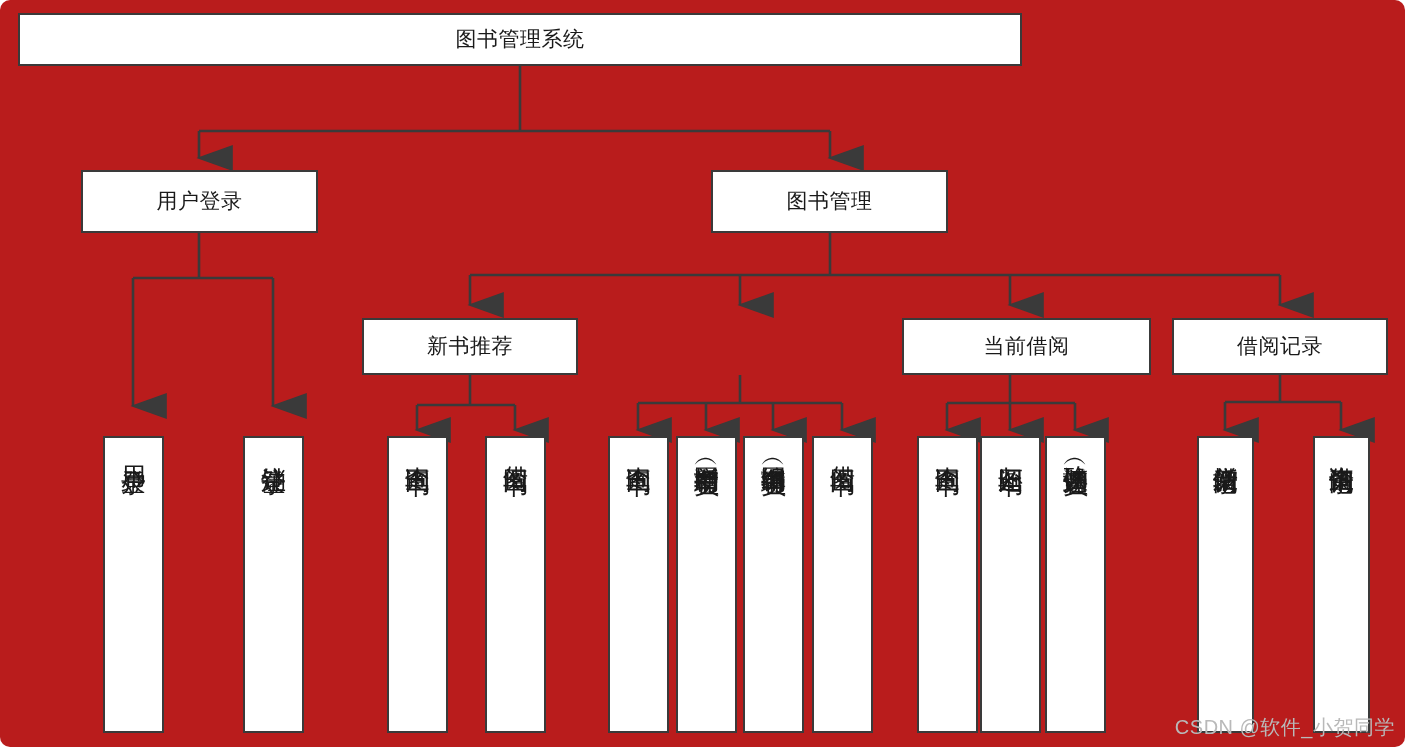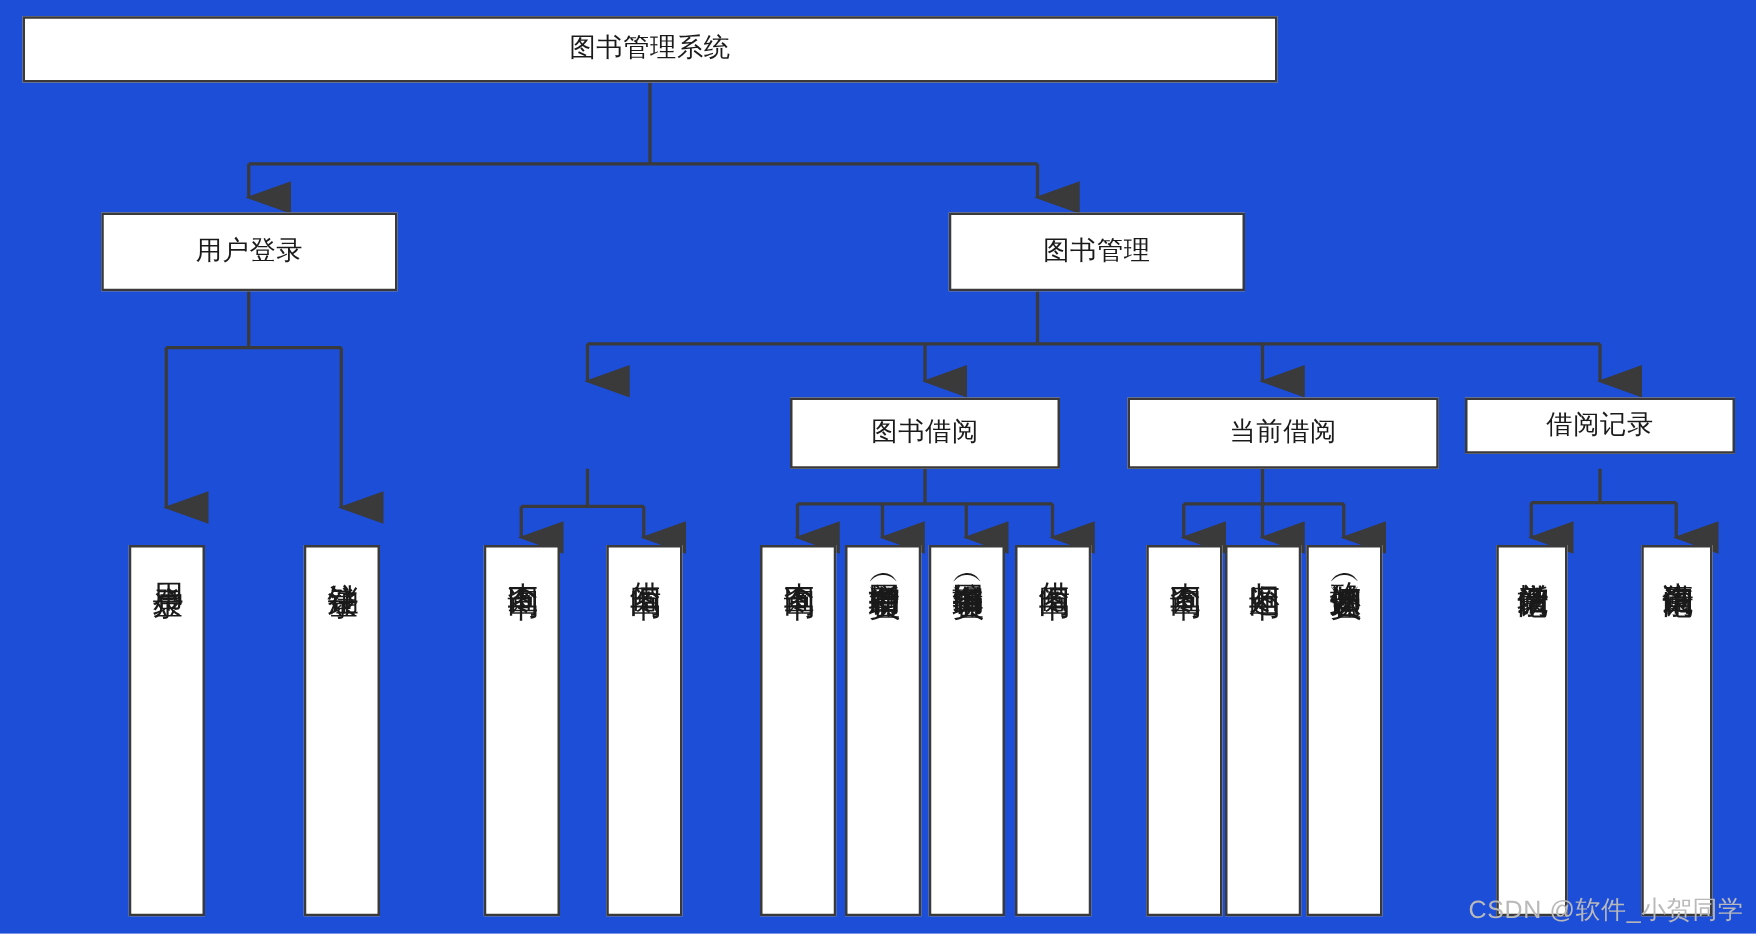--- a/index.html
+++ b/index.html
@@ -8,22 +8,23 @@
     padding: 0;
     background: #ffffff;
   }
   body {
     font-family: "Liberation Sans", "DejaVu Sans", sans-serif;
   }
   #canvas {
     position: relative;
     width: 1405px;
     height: 747px;
-    background: #1d4ed8;
+    background: #b91c1c;
     overflow: hidden;
+    border-radius: 10px;
   }
   svg#wires {
     position: absolute;
     left: 0;
     top: 0;
     width: 1405px;
     height: 747px;
     pointer-events: none;
   }
   .node {
@@ -130,34 +131,34 @@
   </svg>
 
   <div class="node horiz" style="left:18px; top:13px; width:1004px; height:53px;">
     <span class="label">图书管理系统</span>
   </div>
 
   <div class="node horiz" style="left:81px; top:170px; width:237px; height:63px;">
     <span class="label">用户登录</span>
   </div>
 
-  <div class="node horiz" style="left:711px; top:170px; width:237px; height:63px;margin-left:48px;">
+  <div class="node horiz" style="left:711px; top:170px; width:237px; height:63px;">
     <span class="label">图书管理</span>
   </div>
 
-
-  <div class="node horiz" style="left:632px; top:318px; width:216px; height:57px;">
-    <span class="label">图书借阅</span>
-  </div>
+  <div class="node horiz" style="left:362px; top:318px; width:216px; height:57px;">
+    <span class="label">新书推荐</span>
+  </div>
+
 
   <div class="node horiz" style="left:902px; top:318px; width:249px; height:57px;">
     <span class="label">当前借阅</span>
   </div>
 
-  <div class="node horiz" style="left:1172px; top:318px; width:216px; height:45px;">
+  <div class="node horiz" style="left:1172px; top:318px; width:216px; height:57px;">
     <span class="label">借阅记录</span>
   </div>
 
   <div class="node vert" style="left:103px; top:436px; width:61px; height:297px;">
     <span class="label">用户登录</span>
   </div>
 
   <div class="node vert" style="left:243px; top:436px; width:61px; height:297px;">
     <span class="label">注销登录</span>
   </div>

